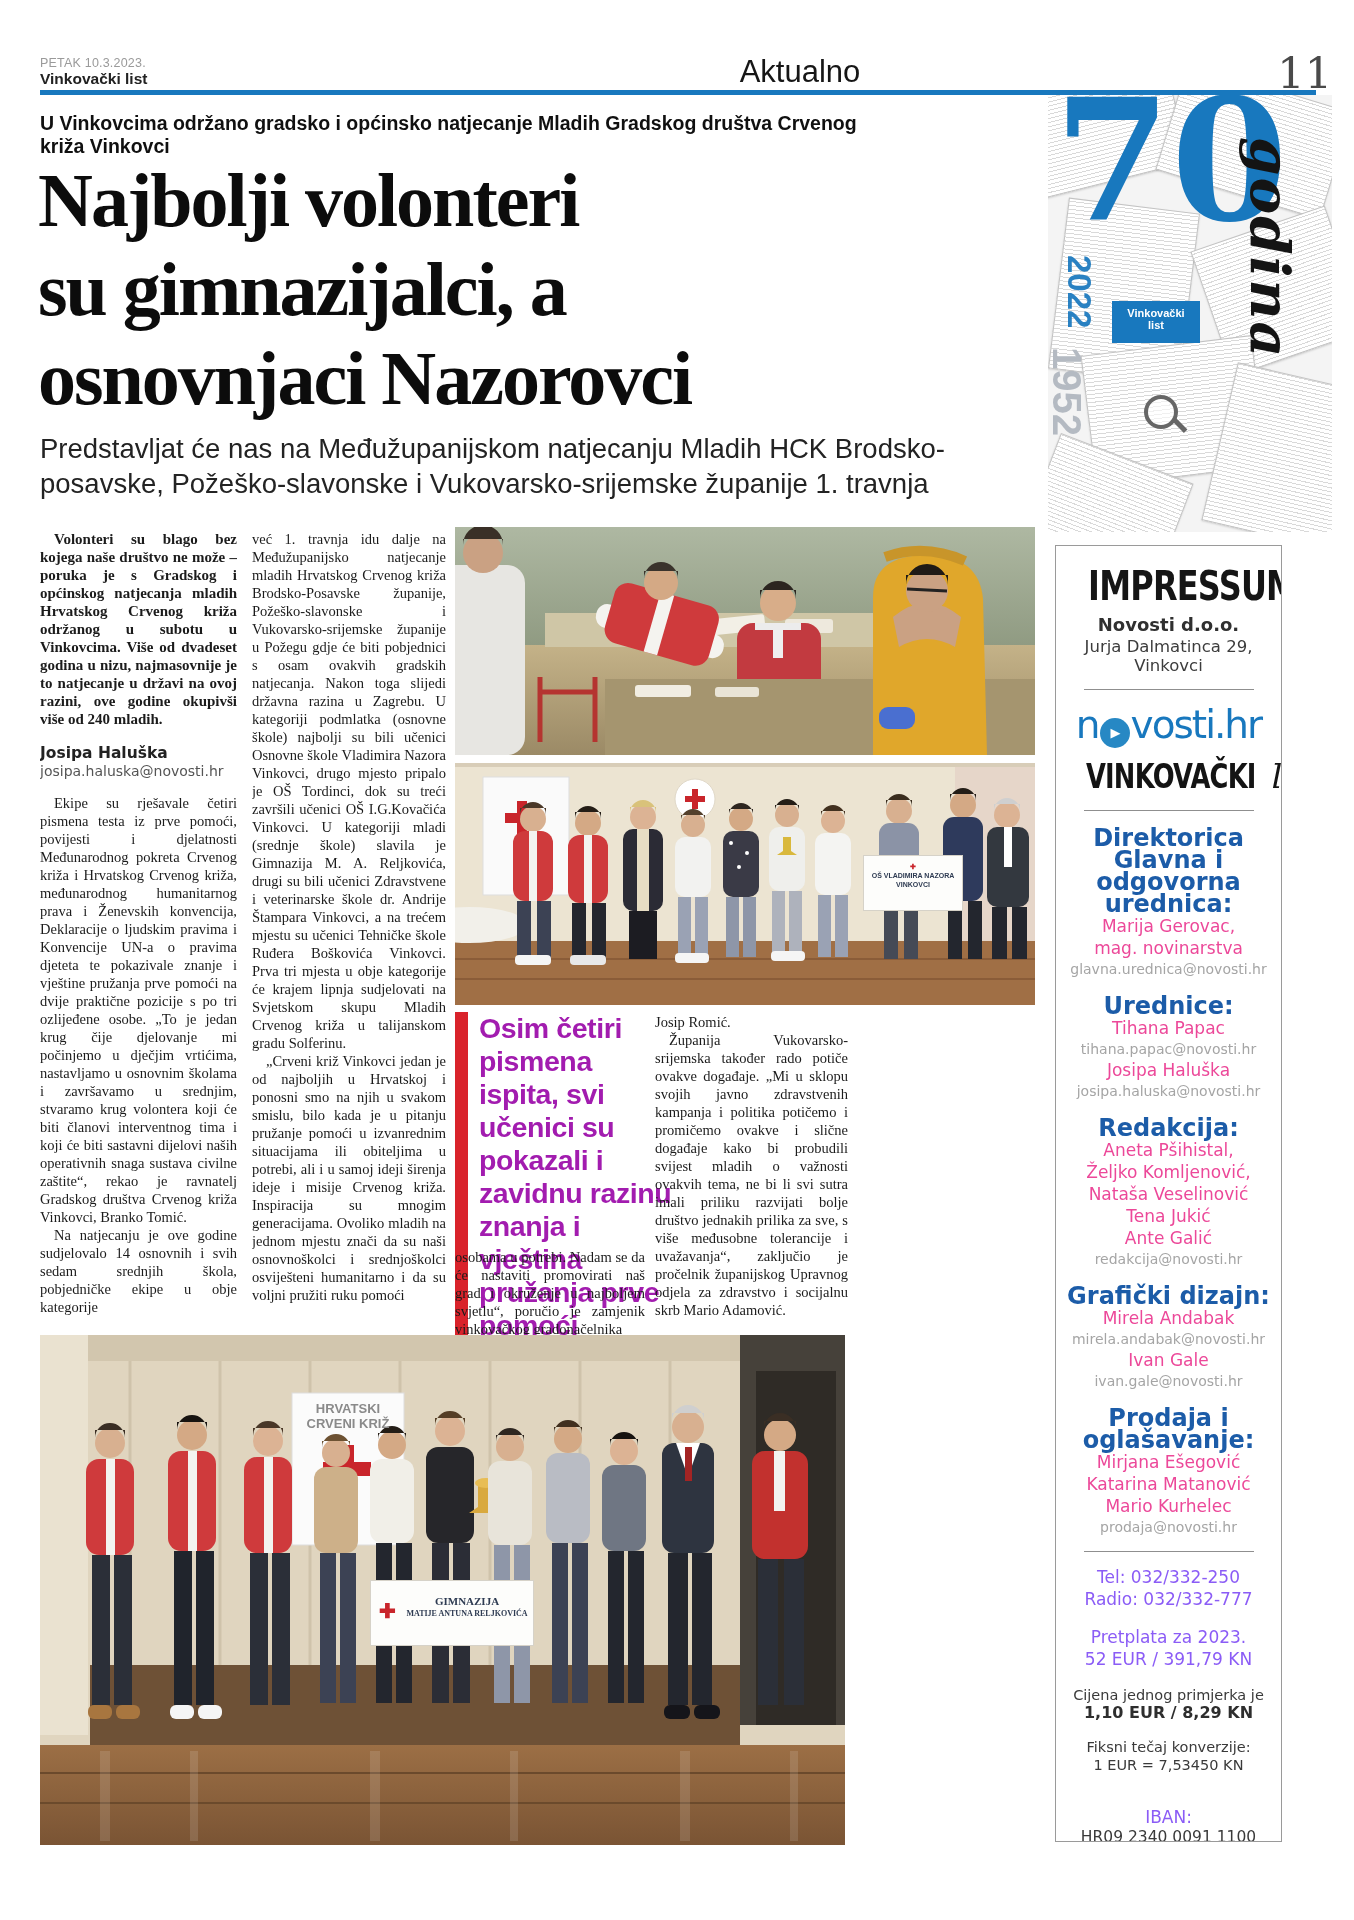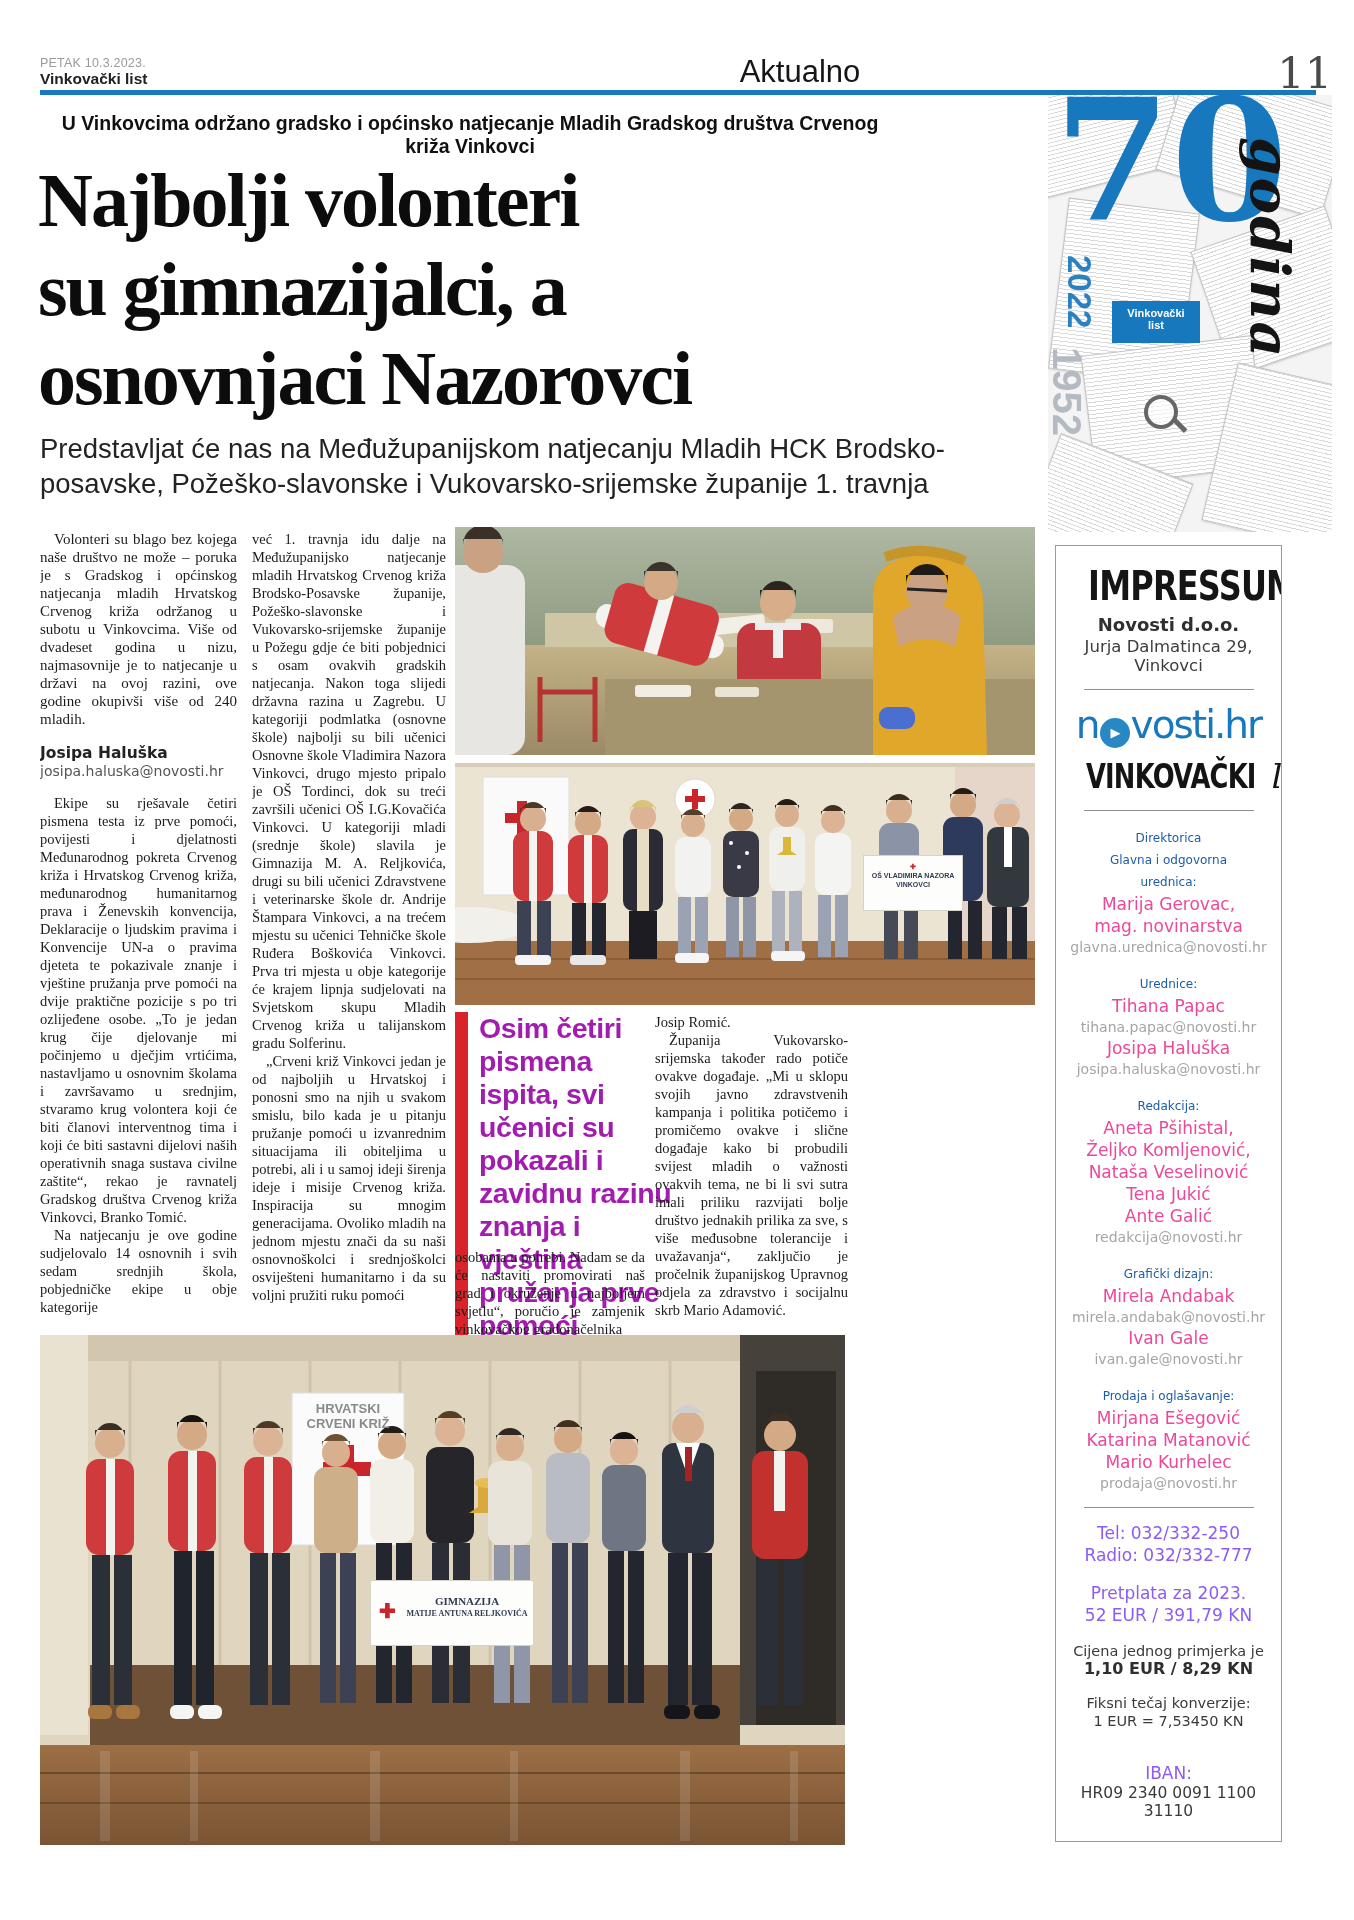--- a/index.html
+++ b/index.html
@@ -8,21 +8,21 @@
   .abs{position:absolute;}
 
   
   .hdr-date{left:40px;top:56px;font-size:12.5px;color:#9a9a9a;letter-spacing:.2px;}
   .hdr-pub{left:40px;top:70px;font-size:15.5px;font-weight:bold;color:#222;}
   .hdr-section{left:690px;top:54px;width:220px;text-align:center;font-size:31px;color:#161616;}
   .hdr-page{right:22px;top:48px;font-family:"DejaVu Serif",serif;font-size:43px;color:#4a4a4a;}
   .hdr-rule{left:40px;top:90px;width:1276px;height:5px;background:#1878be;}
 
   
-  .kicker{left:40px;top:112px;width:860px;font-size:19.5px;font-weight:bold;color:#101010;text-align:center;}
+  .kicker{left:40px;top:112px;width:860px;font-size:19.5px;font-weight:bold;color:#101010;}
   .headline{left:38px;top:140px;width:1000px;font-family:Liberation Serif, serif;
             font-weight:bold;font-size:76px;line-height:89px;color:#0c0c0c;letter-spacing:-2px;margin-top:16px;}
   .subhead{left:40px;top:431px;width:1008px;font-size:27.5px;line-height:35px;color:#232323;}
 
   
   .collage{left:1048px;top:95px;width:284px;height:437px;overflow:hidden;background:#f4f4f4;}
   .scrap{position:absolute;background:
          repeating-linear-gradient(0deg,#ffffff 0 3px,#d9d9d9 3px 4px);
          border:1px solid #c2c2c2;box-shadow:0 1px 2px rgba(0,0,0,.15);}
   .n70{position:absolute;left:6px;top:-18px;font-family:"DejaVu Serif",serif;font-weight:bold;
@@ -38,21 +38,21 @@
          color:#fff;text-align:center;font-weight:bold;font-size:11px;line-height:12px;padding-top:6px;}
   .magnifier{position:absolute;left:96px;top:300px;width:26px;height:26px;border:4px solid #666;
              border-radius:50%;background:rgba(255,255,255,.6);}
   .magnifier:after{content:"";position:absolute;left:24px;top:24px;width:16px;height:5px;
                    background:#666;transform:rotate(45deg);}
 
   
   .bodycol{font-family:"Liberation Serif",serif;font-size:14.5px;line-height:18px;
            text-align:justify;color:#1b1b1b;overflow:hidden;}
   .bodycol p{margin:0;}
-  .lead{font-weight:normal;font-size:15px;text-indent:14px;}
+  .lead{font-weight:bold;font-size:15px;text-indent:14px;}
   .indent{text-indent:14px;}
   .byline{margin:16px 0 14px 0;font-family:"DejaVu Sans",sans-serif;text-align:left;}
   .byline .bn{font-weight:bold;font-size:15.5px;color:#222;}
   .byline .be{font-size:14px;color:#555;}
   .col1{left:40px;top:530px;width:197px;height:788px;}
   .col2{left:252px;top:530px;width:194px;height:792px;}
   .col4{left:655px;top:1013px;width:193px;height:310px;}
   .colq{left:455px;top:1248px;width:190px;height:86px;}
 
   
@@ -75,21 +75,21 @@
   .sb-ad{font-size:16.5px;color:#3c3c3c;margin-top:2px;}
   .sb-div{width:170px;height:1px;background:#8f8f8f;margin:14px auto;}
   .logo-nov{font-family:"DejaVu Sans",sans-serif;font-weight:normal;font-size:39px;line-height:42px;
             color:#1878be;letter-spacing:-2px;white-space:nowrap;}
   .playo{display:inline-block;width:30px;height:30px;border-radius:50%;background:#2788c4;
          color:#fff;font-size:13px;line-height:30px;text-align:center;vertical-align:1px;margin:0 1px;}
   .logo-vl{margin-top:8px;white-space:nowrap;}
   .logo-vl .caps{display:inline-block;transform:scaleX(.78);transform-origin:center;
                  font-weight:900;font-size:33px;color:#141414;letter-spacing:-1px;}
   .logo-vl .script{font-family:"DejaVu Serif",serif;font-style:italic;font-size:34px;color:#141414;margin-left:-8px;}
-  .sb-h{font-size:12px;line-height:22px;font-weight:normal;color:#1c5ca8;margin-top:16px;}
+  .sb-h{font-size:24px;line-height:22px;font-weight:bold;color:#1c5ca8;margin-top:16px;}
   .sb-n{font-size:17px;line-height:22px;color:#ec4899;}
   .sb-e{font-size:14px;line-height:20px;color:#a5a5a5;}
   .sb-t{font-size:17px;line-height:22px;color:#8b5cf6;}
   .sb-small{font-size:14.5px;line-height:18px;color:#3a3a3a;}
   .sb-bold{font-weight:bold;font-size:16px;color:#2e2e2e;}
   .sb-gap{height:16px;}
 </style>
 </head>
 <body>
 

